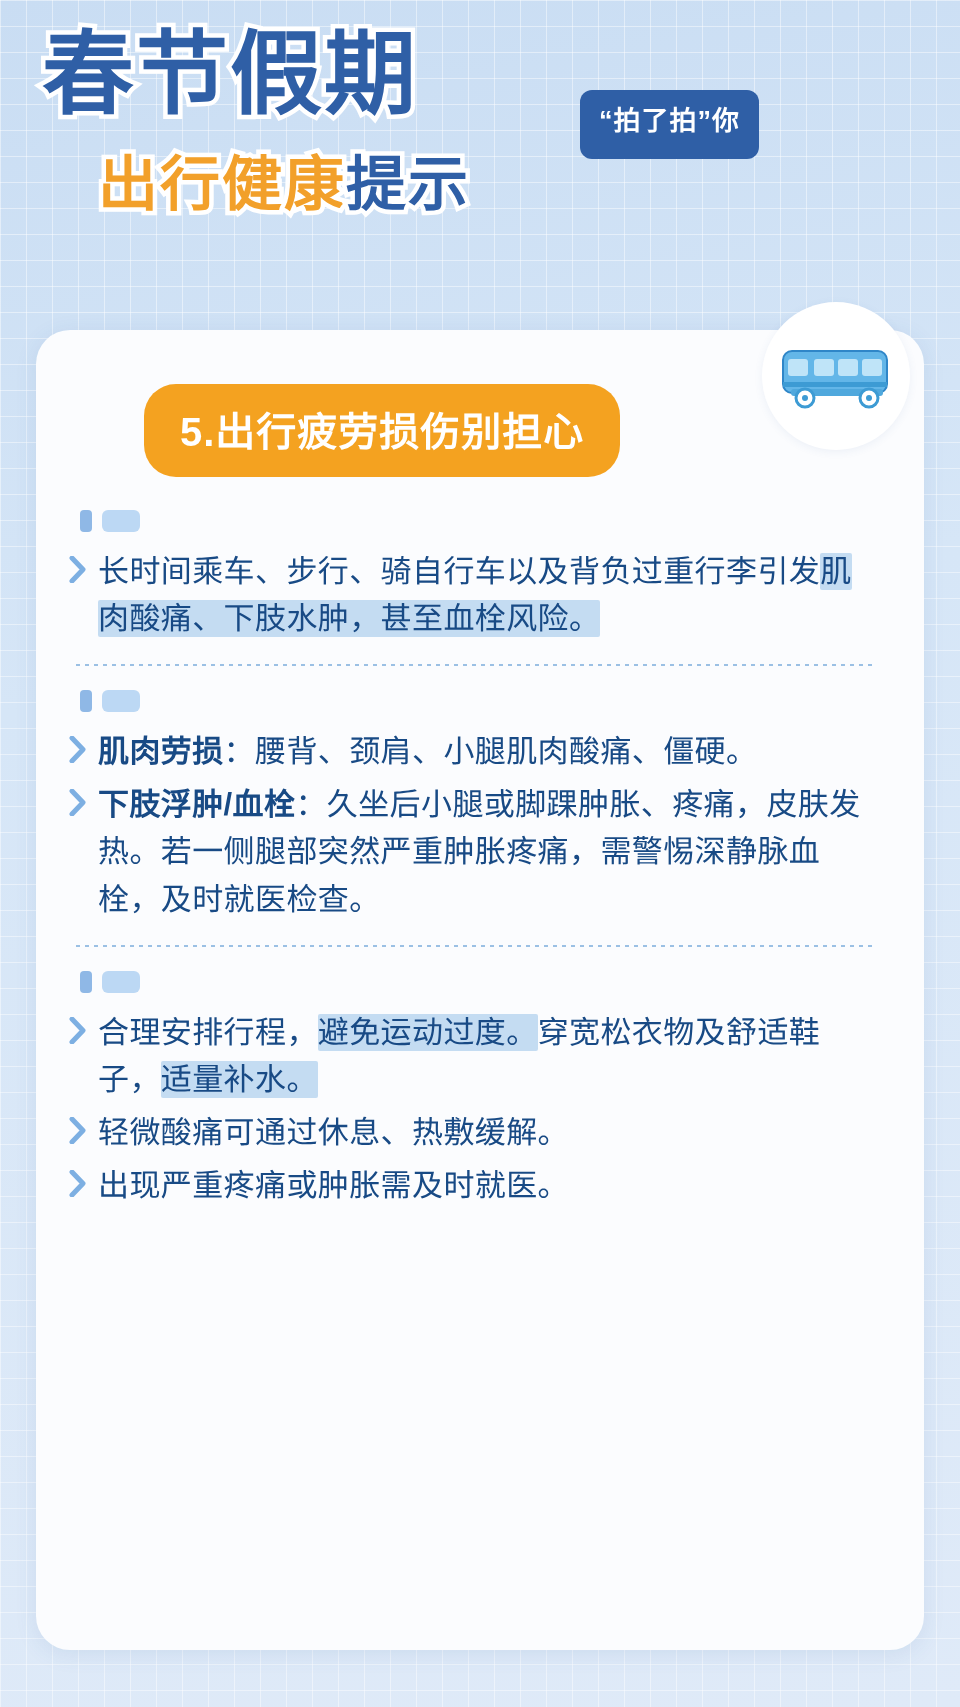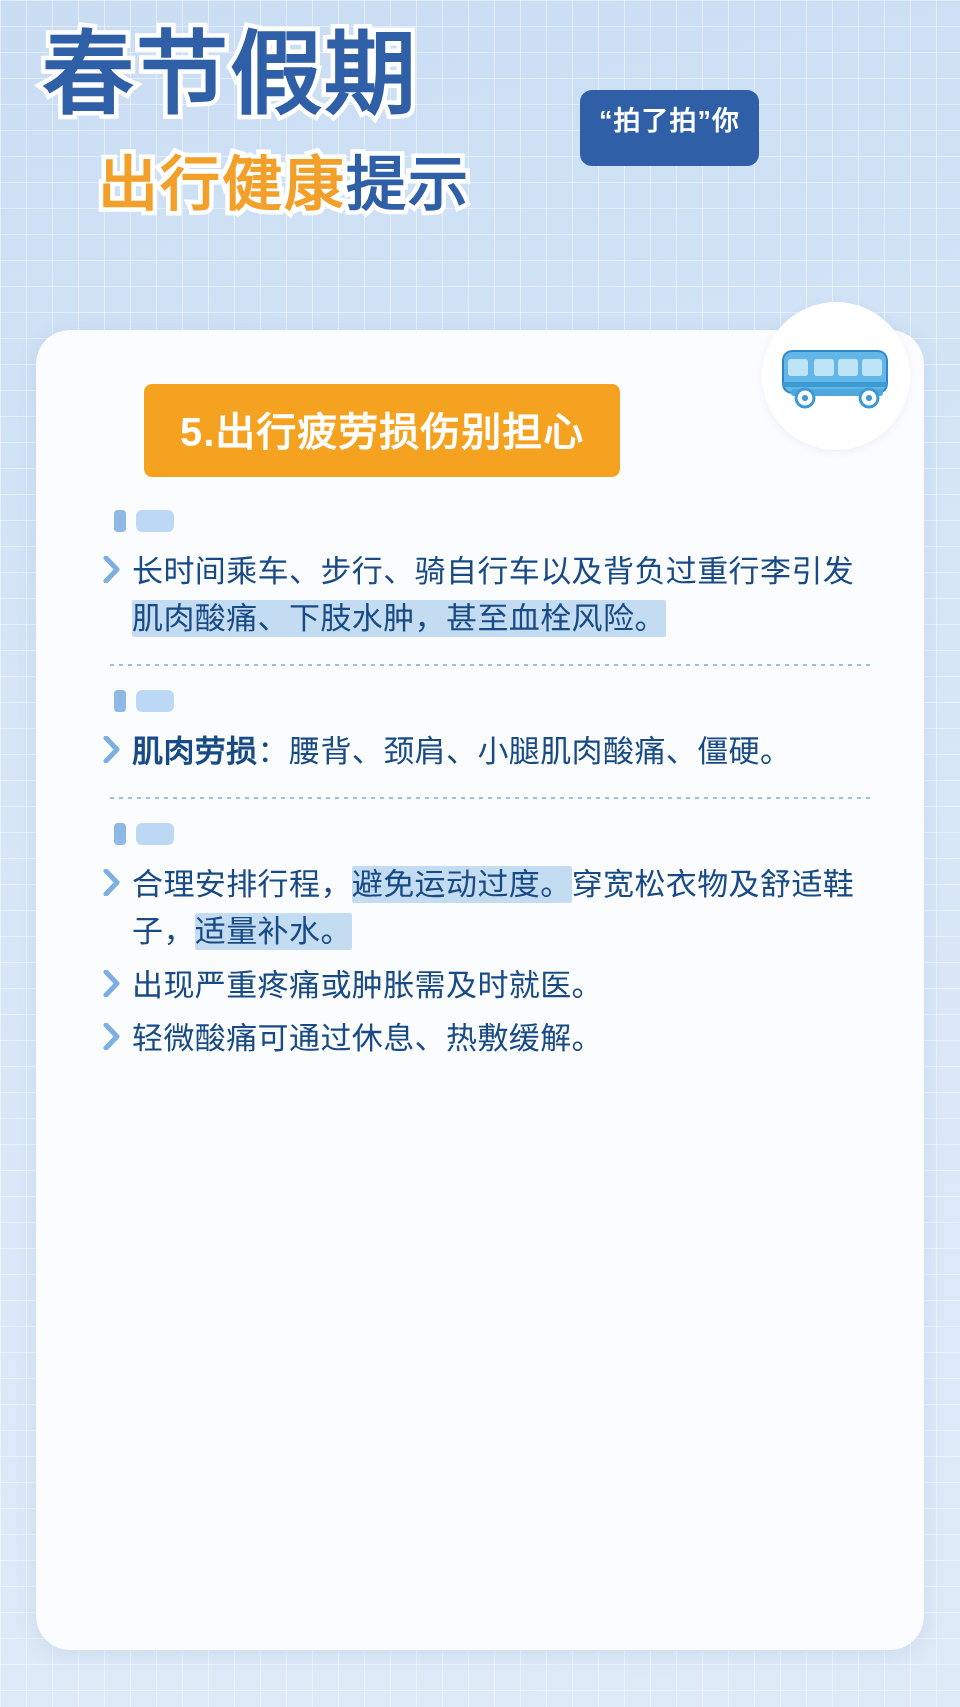--- a/index.html
+++ b/index.html
@@ -66,21 +66,21 @@
 
   .pat-badge {
     position: absolute;
     left: 580px;
     top: 90px;
     background: #2f5fa6;
     color: #ffffff;
     font-size: 27px;
     font-weight: 700;
     border-radius: 12px;
-    padding: 9px 19px 28px;
+    padding: 9px 19px 21px;
     letter-spacing: 1px;
     white-space: nowrap;
   }
 
   
   .card {
     position: absolute;
     left: 36px;
     top: 330px;
     width: 888px;
@@ -107,36 +107,35 @@
   }
   .bus-circle svg { width: 118px; height: 78px; display: block; }
 
   
   .pill {
     position: absolute;
     left: 108px;
     top: 54px;
     background: #f4a220;
     color: #ffffff;
-    border-radius: 8px;
+    border-radius: 32px;
     font-size: 40px;
     font-weight: 700;
     letter-spacing: 1px;
     padding: 16px 36px 19px;
     white-space: nowrap;
   }
 
   
   .body {
     position: absolute;
     left: 0;
     top: 180px;
     right: 0;
     padding: 0 34px 0 22px;
-    margin-left: 34px;
   }
 
   
   .sec-head {
     display: flex;
     align-items: stretch;
     margin: 0 0 16px 22px;
     width: fit-content;
   }
   .sec-bar {
@@ -261,43 +260,49 @@
           <div class="sec-bar"></div>
           <div class="sec-label"></div>
         </div>
         <div class="list">
           <div class="item">
             <div class="chev"><svg viewBox="0 0 19 27" xmlns="http://www.w3.org/2000/svg">
                 <path d="M3 2 L14 13.5 L3 25" fill="none" stroke="#7dafe2" stroke-width="5" stroke-linecap="round" stroke-linejoin="round"></path>
               </svg></div>
             <div class="txt"><span><b>肌肉劳损</b></span><span>：腰背、颈肩、小腿肌肉酸痛、僵硬。</span></div>
           </div>
+          <div class="item">
+            <div class="chev"><svg viewBox="0 0 19 27" xmlns="http://www.w3.org/2000/svg">
+                <path d="M3 2 L14 13.5 L3 25" fill="none" stroke="#7dafe2" stroke-width="5" stroke-linecap="round" stroke-linejoin="round"></path>
+              </svg></div>
+            <div class="txt"><span><b>下肢浮肿/血栓</b></span><span>：久坐后小腿或脚踝肿胀、疼痛，皮肤发热。若一侧腿部突然严重肿胀疼痛，需警惕深静脉血栓，及时就医检查。</span></div>
+          </div>
         </div>
       </div>
       <div class="divider"></div>
       <div class="sec">
         <div class="sec-head">
           <div class="sec-bar"></div>
           <div class="sec-label"></div>
         </div>
         <div class="list">
           <div class="item">
             <div class="chev"><svg viewBox="0 0 19 27" xmlns="http://www.w3.org/2000/svg">
                 <path d="M3 2 L14 13.5 L3 25" fill="none" stroke="#7dafe2" stroke-width="5" stroke-linecap="round" stroke-linejoin="round"></path>
               </svg></div>
             <div class="txt"><span>合理安排行程，</span><span class="hl">避免运动过度。</span><span>穿宽松衣物及舒适鞋子，</span><span class="hl">适量补水。</span></div>
           </div>
           <div class="item">
             <div class="chev"><svg viewBox="0 0 19 27" xmlns="http://www.w3.org/2000/svg">
                 <path d="M3 2 L14 13.5 L3 25" fill="none" stroke="#7dafe2" stroke-width="5" stroke-linecap="round" stroke-linejoin="round"></path>
               </svg></div>
+            <div class="txt"><span>轻微酸痛可通过休息、热敷缓解。</span></div>
+          </div>
+          <div class="item">
+            <div class="chev"><svg viewBox="0 0 19 27" xmlns="http://www.w3.org/2000/svg">
+                <path d="M3 2 L14 13.5 L3 25" fill="none" stroke="#7dafe2" stroke-width="5" stroke-linecap="round" stroke-linejoin="round"></path>
+              </svg></div>
             <div class="txt"><span>出现严重疼痛或肿胀需及时就医。</span></div>
-          </div>
-          <div class="item">
-            <div class="chev"><svg viewBox="0 0 19 27" xmlns="http://www.w3.org/2000/svg">
-                <path d="M3 2 L14 13.5 L3 25" fill="none" stroke="#7dafe2" stroke-width="5" stroke-linecap="round" stroke-linejoin="round"></path>
-              </svg></div>
-            <div class="txt"><span>轻微酸痛可通过休息、热敷缓解。</span></div>
           </div>
         </div>
       </div>
     </div>
 </div>
 
 </body></html>

